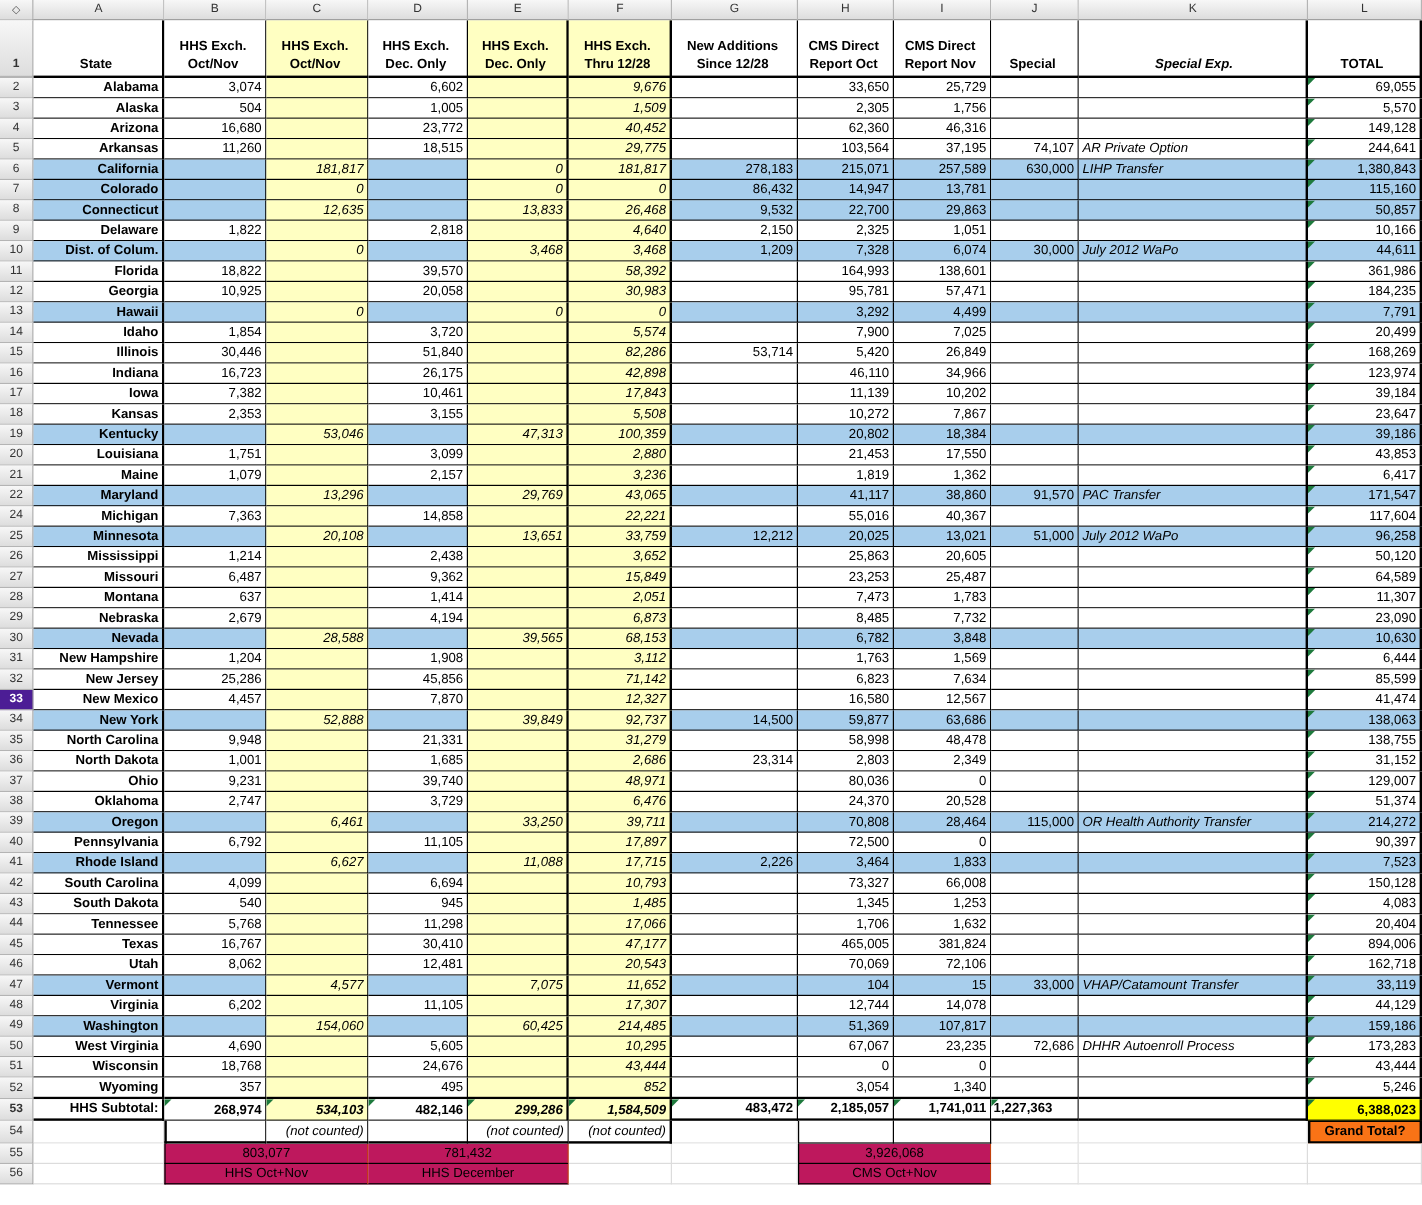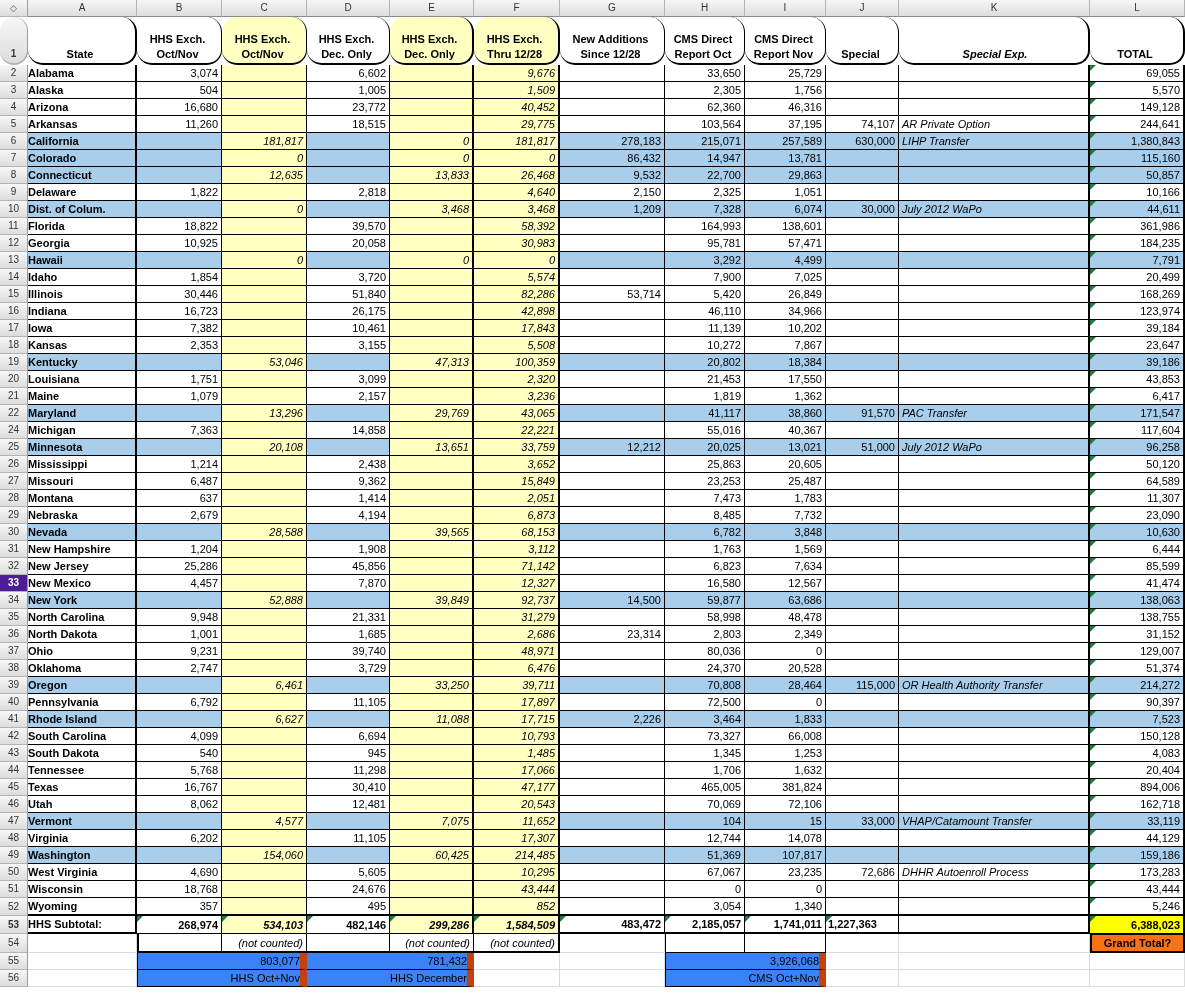--- a/index.html
+++ b/index.html
@@ -4,32 +4,32 @@
 <style>
   * { box-sizing: border-box; }
   html,body { margin:0; padding:0; background:#fff; }
   #app { width:1185px; height:1004px; overflow:hidden; font-family:"Liberation Sans",sans-serif; background:#fff; }
   table { border-collapse:separate; border-spacing:0; table-layout:fixed; width:1185px; }
   td { height:17px; padding:0; font-size:11px; line-height:16px; overflow:hidden; white-space:nowrap; vertical-align:middle; }
 
   tr.letters td { height:14px; }
   tr.hdr td { height:48px; vertical-align:bottom; text-align:center; font-weight:bold; padding-bottom:1px; }
   tr.hdr td div { line-height:15px; }
-  tr.hdr td { border-bottom-width:2px;border-radius:15px; }
+  tr.hdr td { border-bottom-width:2px; }
   tr.hdr .cC, tr.hdr .cE, tr.hdr .cF { font-style:normal; }
 
   .gut { background:linear-gradient(180deg,#f7f7f7,#dddddd); border-right:1px solid #9a9a9a; border-bottom:1px solid #b4b4b4; text-align:center; font-size:10px; color:#333; }
   .gut.sel { background:#4c1d95; color:#fff; font-weight:bold; }
   .corner { color:#555; font-size:9px; }
   .colhead { background:linear-gradient(180deg,#f7f7f7,#dddddd); border-right:1px solid #b4b4b4; border-bottom:1px solid #8a8a8a; text-align:center; font-size:10px; color:#333; }
 
   .cA,.cB,.cC,.cD,.cE,.cF,.cG,.cH,.cI,.cJ,.cK,.cL {
     border-right:1px solid #000; border-bottom:1px solid #000; background:#fff; position:relative;
   }
-  .cA { font-weight:bold; text-align:left; padding-right:3px; border-right-width:2px; }
+  .cA { font-weight:bold; text-align:right; padding-right:3px; border-right-width:2px; }
   .cB,.cD,.cG,.cH,.cI,.cJ,.cL { text-align:right; padding-right:3px; }
   .cC,.cE,.cF { text-align:right; padding-right:3px; font-style:italic; }
   .cE,.cF { border-right-width:2px; }
   .cK { font-style:italic; padding-left:3px; border-right-width:2px; }
   .cL { border-right-width:2px; }
   tr.hdr td { text-align:center; }
 
   .yel { background:var(--yellow,#FFFFC2); }
   .blu { background:var(--blue,#A8CEEC); }
 
@@ -39,21 +39,21 @@
   .jl { text-align:left; padding-left:2px; }
   .gtot { background:var(--gtyellow,#FFFF00); }
 
   .box { border-right:1px solid #000; border-bottom:1px solid #000; background:#fff; position:relative; }
   .bl1 { border-left:1px solid #000; }
   .bl2 { border-left:2px solid #000; }
   .bot2 { border-bottom-width:2px; }
   .br2 { border-right-width:2px; }
   .nc { font-style:italic; text-align:right; padding-right:3px;margin-top:12px; }
   .gtcell { border:2px solid #000; border-top:1px solid #000; font-weight:bold; text-align:center; background:#f97316; }
-  .mbox { border-left:1px solid #000; border-right:7px solid #c2410c; border-bottom:1px solid #000; text-align:right; background:#3b82f6; }
+  .mbox { border-left:1px solid #000; border-right:1px solid #c2410c; border-bottom:1px solid #000; text-align:center; background:#be185d; }
   .mbox + .mbox { border-left:none; }
 
   .sheet { background:#fff; border-right:1px solid #dcdcdc; border-bottom:1px solid #dcdcdc; }
 
   .tri { position:absolute; top:0; left:0; width:0; height:0;
          border-top:6px solid var(--green,#1E7A3D); border-right:6px solid transparent; }
 </style>
 </head>
 <body>
 
@@ -407,21 +407,21 @@
           <td class="cK blu"></td>
           <td class="cL blu">39,186<span class="tri"></span></td>
         </tr>
         <tr>
           <td class="gut">20</td>
           <td class="cA">Louisiana</td>
           <td class="cB">1,751</td>
           <td class="cC yel"></td>
           <td class="cD">3,099</td>
           <td class="cE yel"></td>
-          <td class="cF yel">2,320</td>
+          <td class="cF yel">2,880</td>
           <td class="cG"></td>
           <td class="cH">21,453</td>
           <td class="cI">17,550</td>
           <td class="cJ"></td>
           <td class="cK"></td>
           <td class="cL">43,853<span class="tri"></span></td>
         </tr>
         <tr>
           <td class="gut">21</td>
           <td class="cA">Maine</td>

